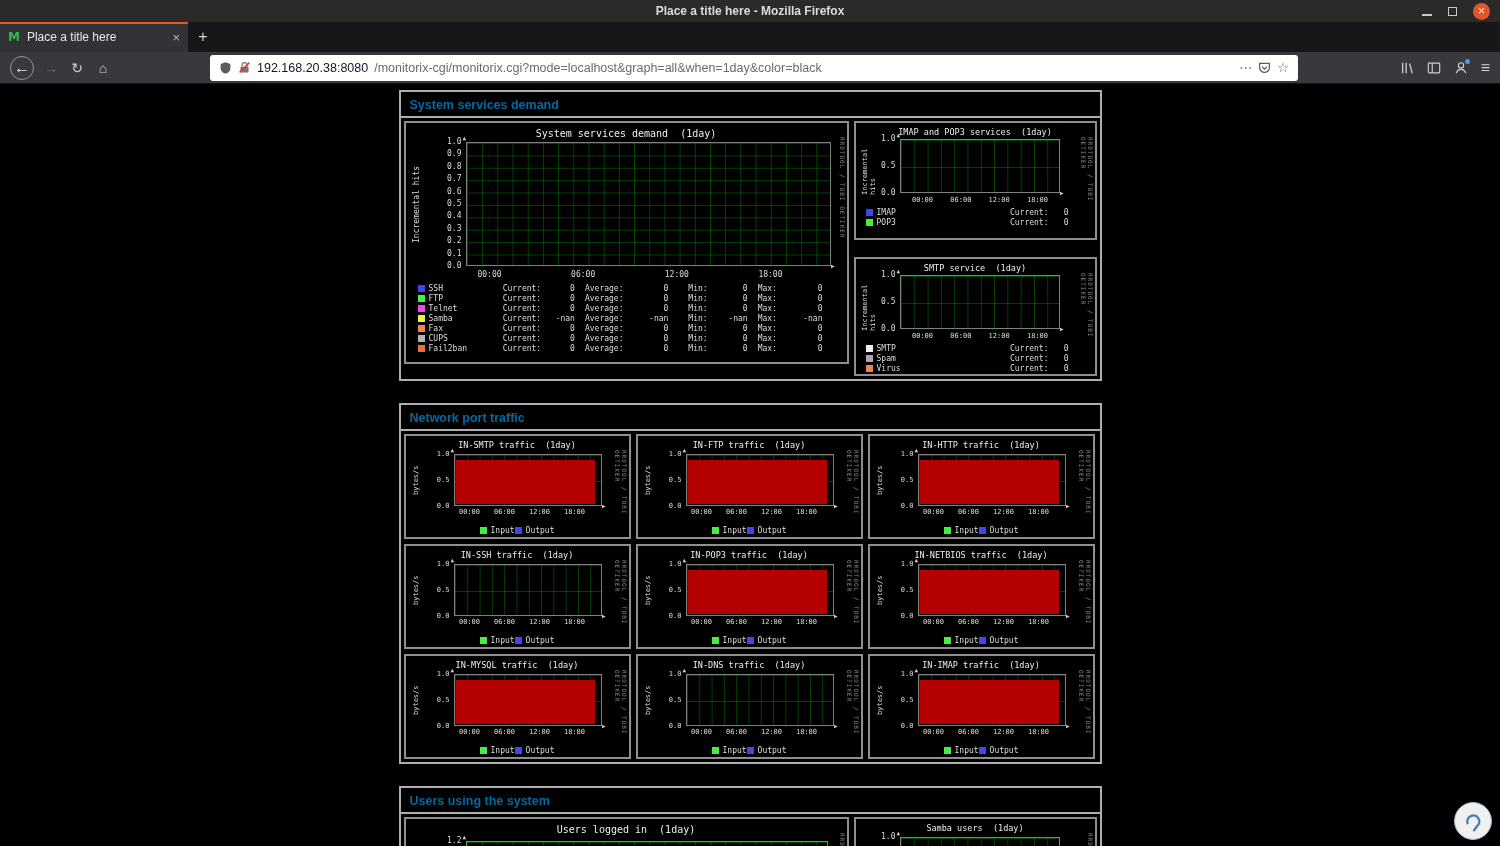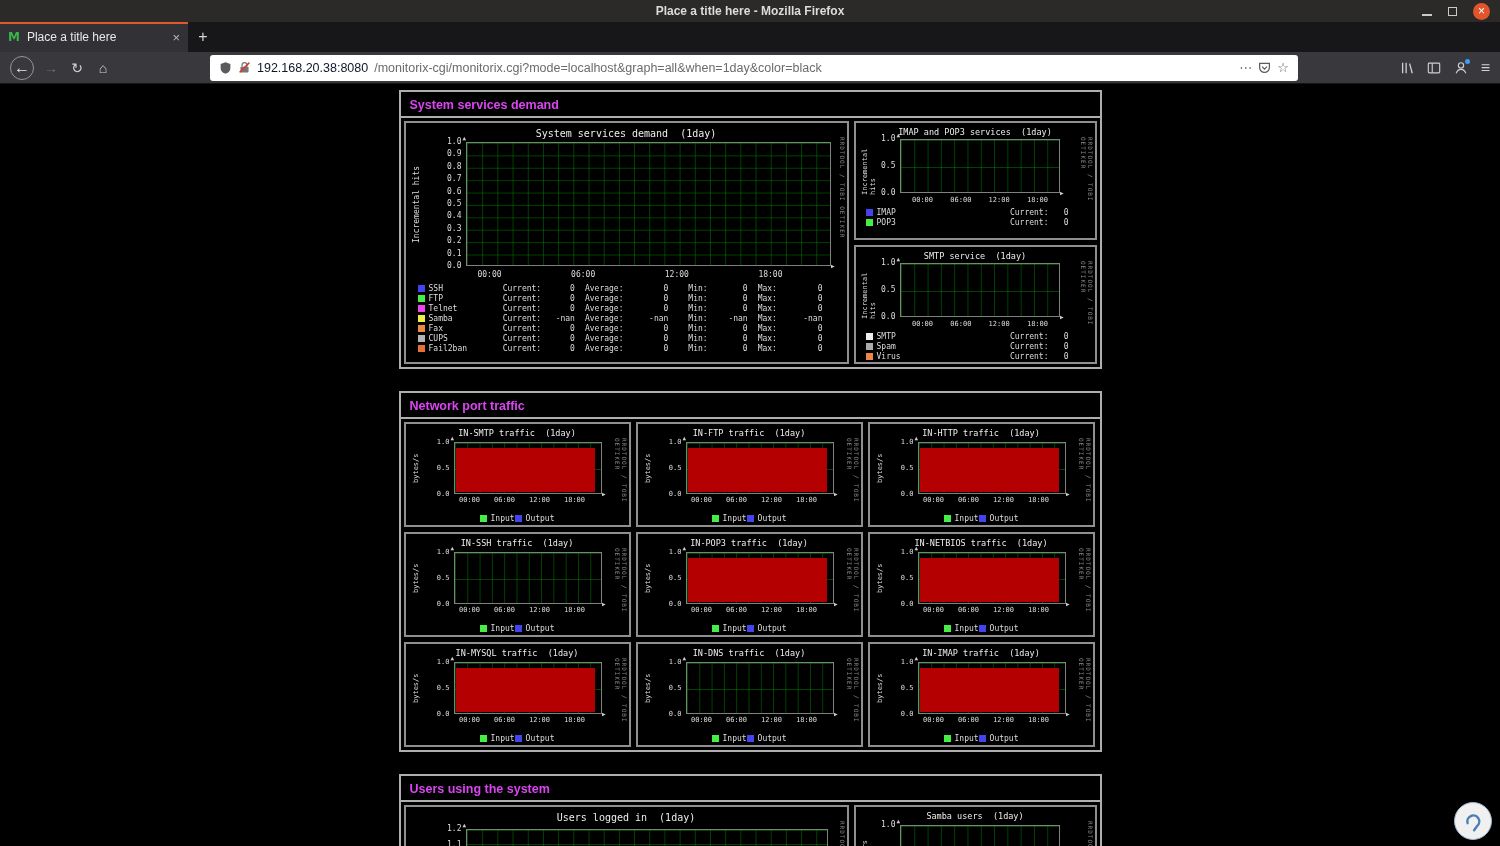--- a/index.html
+++ b/index.html
@@ -37,24 +37,24 @@
   .cluster-icon { display:inline-flex; align-items:center; position:relative; }
   .acct-dot { position:absolute; right:-2px; top:-2px; width:5px; height:5px; border-radius:50%; background:#3f9cf5; }
   .menu-glyph { color:#d2d2d4; font-size:16px; }
 
   
   .content { height:762px; overflow:hidden; background:#000; position:relative; }
   .page-col { width:703px; margin:6px auto 0; }
 
   .section { border:2px solid #aeaeae; background:#000; margin-bottom:22px; }
   .section-header { border-bottom:2px solid #aeaeae; padding:3px 9px; }
-  .section-title { color:#d946ef; font-size:12.5px; font-weight:bold; }
+  .section-title { color:#0369a1; font-size:12.5px; font-weight:bold; }
   .section-body { padding:3px; display:flex; gap:5px; }
   .net-body { flex-wrap:wrap; }
-  .col { display:flex; flex-direction:column; gap:5px; }
+  .col { display:flex; flex-direction:column; gap:17px; }
 
   .graph-box { position:relative; background:#000; border:2px solid #8f8f8f; overflow:hidden;
                font-family:"DejaVu Sans Mono",monospace; color:#dddddd; }
   .big-chart { width:445px; height:243px; }
   .small-chart { width:243px; height:119px; }
   .net-cell { width:227px; height:105px; }
   .users-left { width:445px; height:230px; }
   .samba-chart { width:243px; height:150px; }
 
   .gtitle { position:absolute; top:5px; left:0; right:0; text-align:center; font-size:10px; color:#ededed; white-space:pre; }

